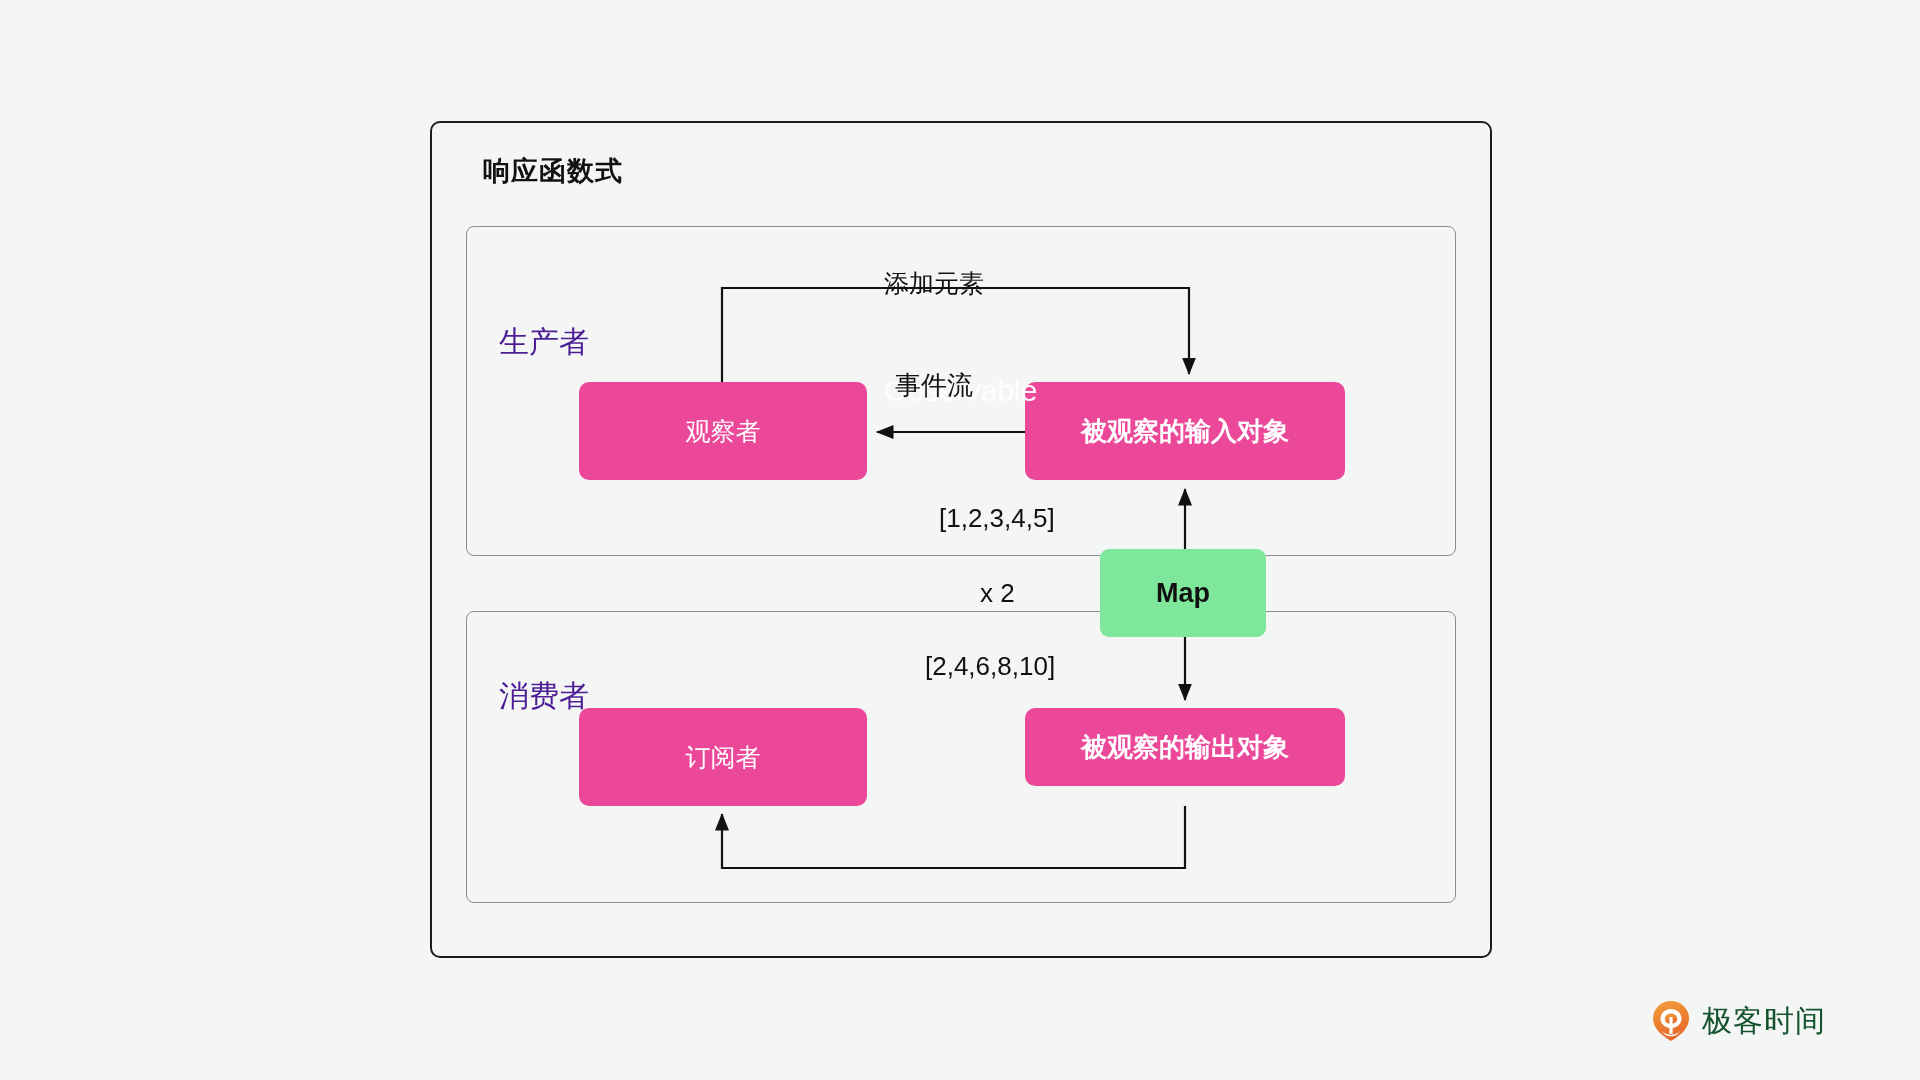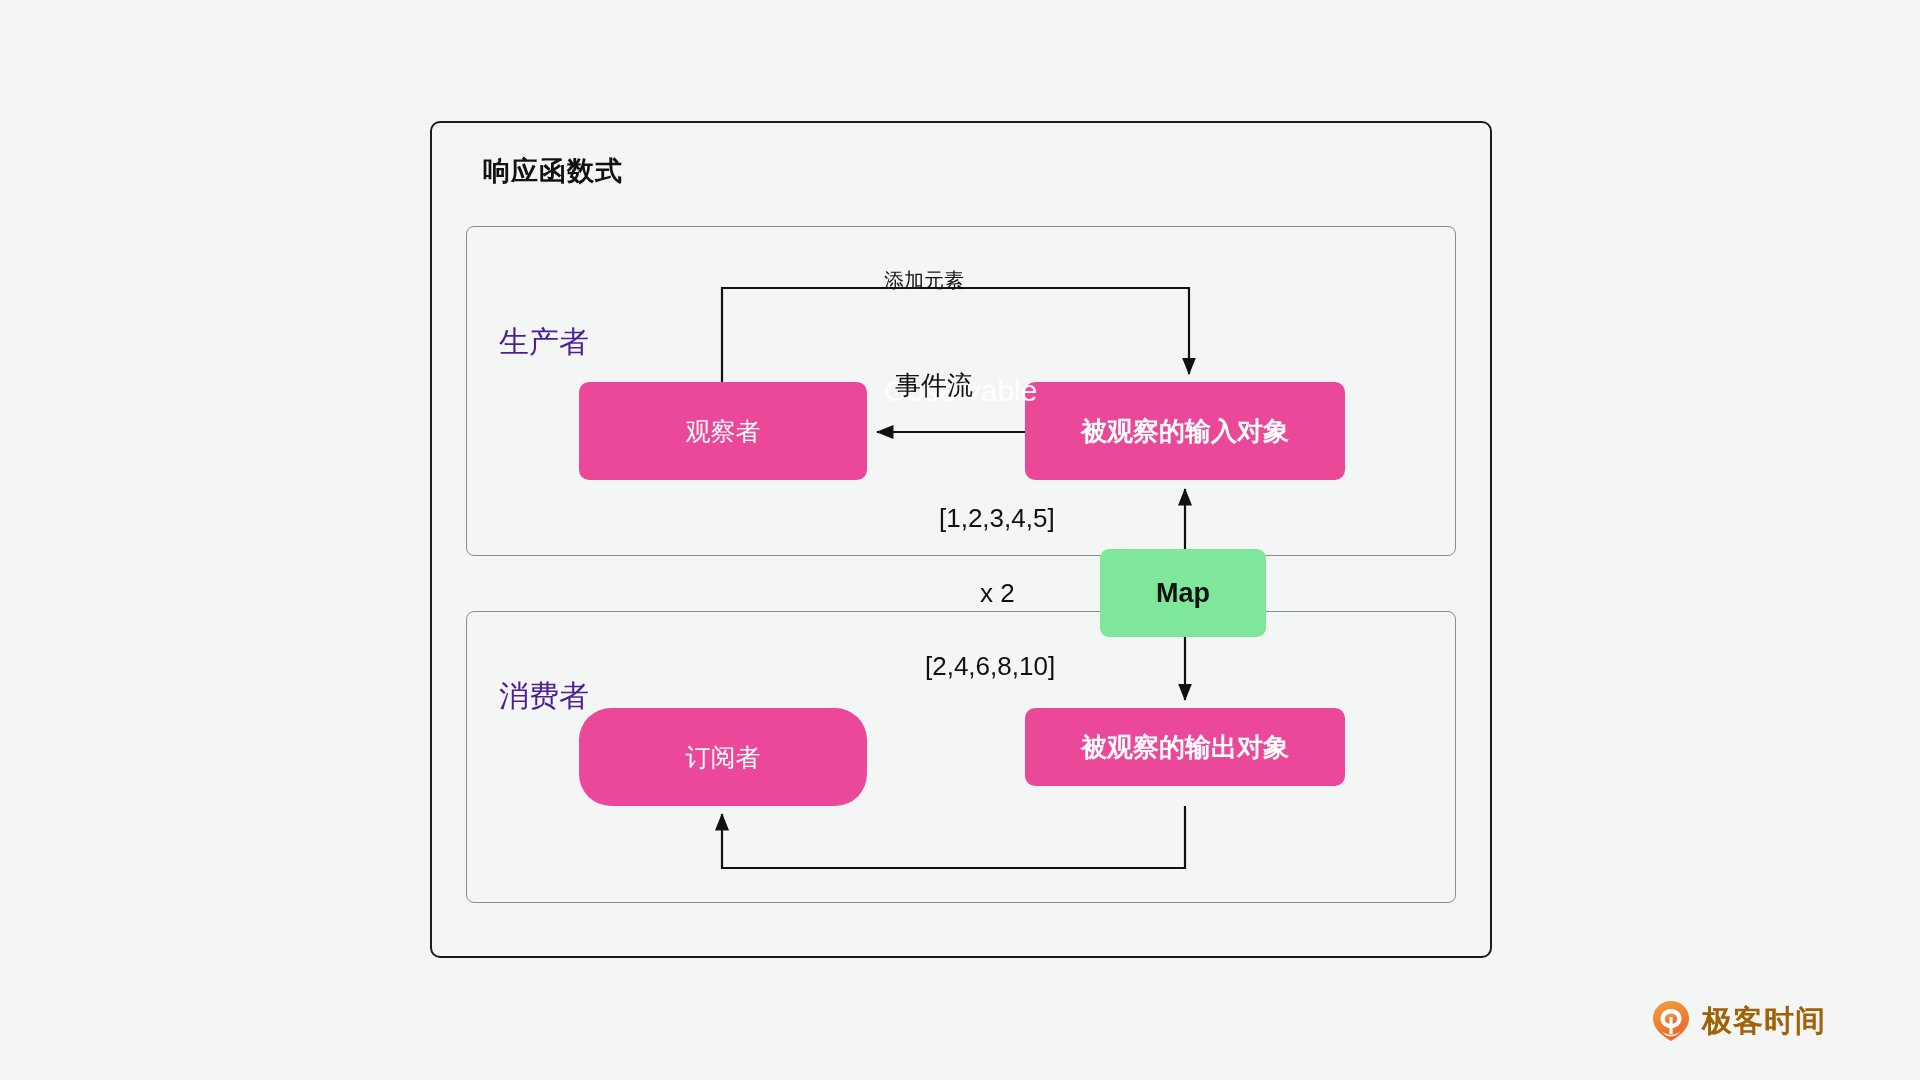--- a/index.html
+++ b/index.html
@@ -93,21 +93,20 @@
     left: 579px;
     top: 382px;
     width: 288px;
     height: 98px;
   }
   .node-subscriber {
     left: 579px;
     top: 708px;
     width: 288px;
     height: 98px;
-    border-radius: 32px;
   }
 
   .node-in-observable, .node-out-observable {
     background: #ec4899;
     color: #ffffff;
     font-size: 26px;
     font-weight: bold;
   }
   .node-in-observable {
     left: 1025px;
@@ -136,21 +135,21 @@
   }
 
   
   .annot {
     position: absolute;
     font-size: 22px;
     color: #111111;
     white-space: nowrap;
     z-index: 30;
   }
-  .annot-add-element { left: 884px; top: 267px; font-size: 20px; }
+  .annot-add-element { left: 884px; top: 267px; font-size: 25px; }
   .annot-event-stream { left: 895px; top: 368px; font-size: 26px; }
   .annot-array-in  { left: 939px; top: 503px; font-size: 26px; }
   .annot-times-two { left: 980px; top: 578px; font-size: 26px; }
   .annot-array-out { left: 925px; top: 651px; font-size: 26px; }
 
   
   .annot-ghost {
     position: absolute;
     left: 884px;
     top: 374px;
@@ -182,22 +181,22 @@
     align-items: center;
     gap: 10px;
   }
   .logo-mark {
     width: 42px;
     height: 42px;
     position: relative;
   }
   .logo-text {
     font-size: 30px;
-    font-weight: bold;
-    color: #a16207;
+    font-weight: normal;
+    color: #14532d;
     letter-spacing: 1px;
     white-space: nowrap;
   }
 </style>
 </head>
 <body>
 
 <div id="canvas">
 
   <div class="outer-frame"></div>

